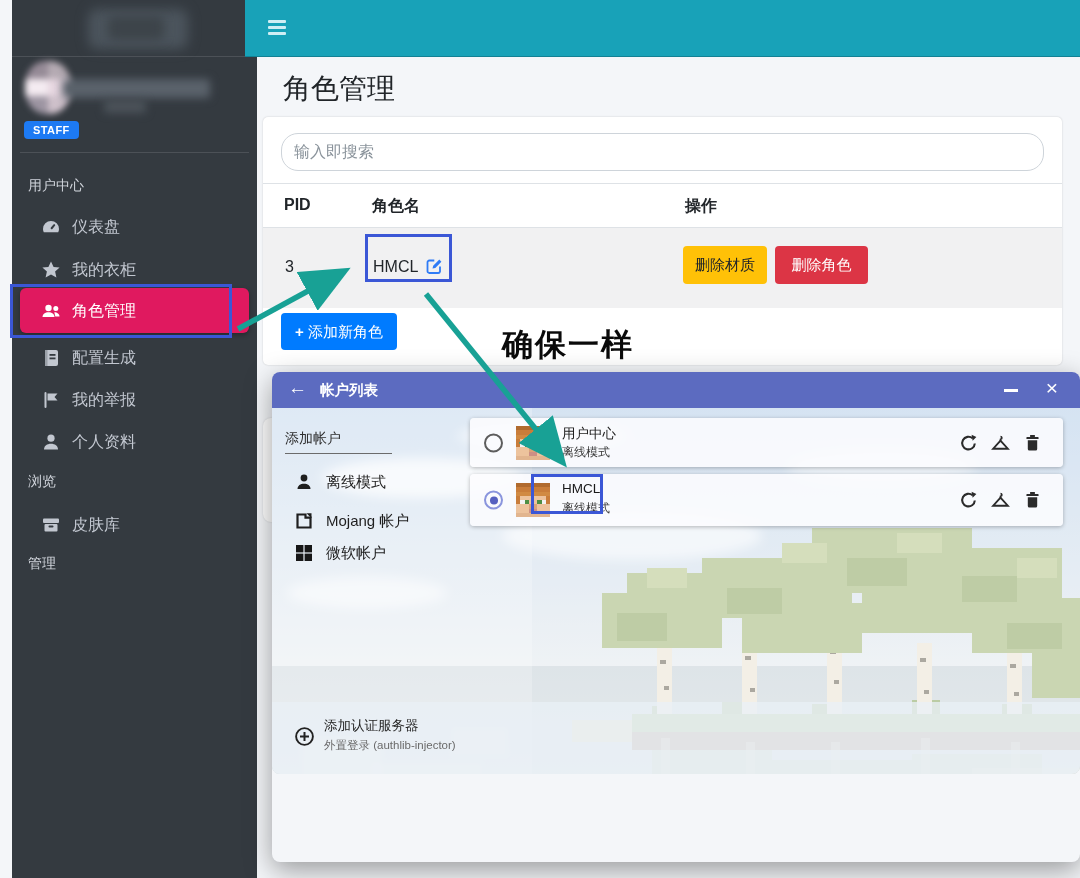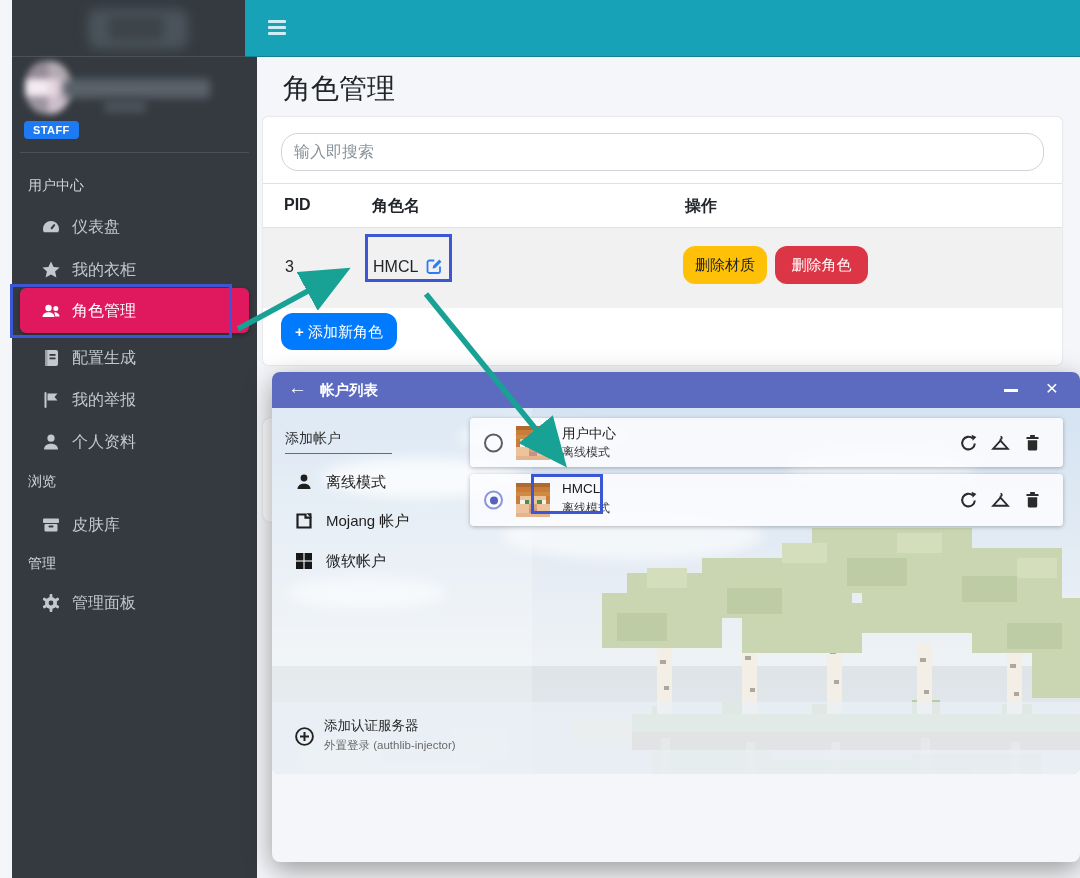--- a/index.html
+++ b/index.html
@@ -32,21 +32,21 @@
 
   
   .page-title { position:absolute; left:283px; top:70px; font-size:28px; font-weight:500; color:#212529; z-index:11; }
   .card { position:absolute; left:263px; top:117px; width:799px; height:248px; background:#fff; border-radius:5px; box-shadow:0 0 2px rgba(0,0,0,.18); z-index:11; }
   .search-input { position:absolute; left:18px; top:16px; width:763px; height:38px; border:1px solid #ced4da; border-radius:17px; font-size:16px; padding:0 12px; color:#333; outline:none; font-family:inherit; }
   .search-input::placeholder { color:#8a939b; }
   .tbl-head { position:absolute; left:0; top:66px; width:100%; height:45px; border-top:1px solid #dee2e6; border-bottom:1px solid #dee2e6; }
   .th { position:absolute; top:12px; font-size:16px; font-weight:bold; color:#212529; }
   .tbl-row { position:absolute; left:0; top:111px; width:100%; height:80px; background:#f1f1f2; }
   .td { position:absolute; font-size:16px; color:#212529; }
-  .btn { display:inline-block; border:none; border-radius:12px; font-size:15px; font-family:inherit; cursor:pointer; text-align:center; }
+  .btn { display:inline-block; border:none; border-radius:4px; font-size:15px; font-family:inherit; cursor:pointer; text-align:center; }
   .btn-warning { position:absolute; left:420px; top:18px; width:84px; height:38px; background:#ffc107; color:#212529; line-height:38px; }
   .btn-danger { position:absolute; left:512px; top:18px; width:93px; height:38px; background:#dc3545; color:#fff; line-height:38px; }
   .btn-primary { position:absolute; left:18px; top:196px; height:37px; padding:0 14px; background:#007bff; color:#fff; line-height:37px; font-weight:500; }
   .edit-ic { vertical-align:-3px; margin-left:8px; cursor:pointer; }
   .note-text { position:absolute; left:502px; top:324px; font-size:31px; font-weight:bold; color:#0a0a0a; z-index:12; letter-spacing:2px; }
   .sliver-card { position:absolute; left:263px; top:418px; width:26px; height:104px; background:#fff; border-radius:8px; box-shadow:0 0 2px rgba(0,0,0,.15); z-index:15; }
 
   
   .hmcl-win { position:absolute; left:272px; top:372px; width:808px; height:490px; z-index:50; border-radius:8px; box-shadow:0 8px 28px rgba(0,0,0,.38); }
   .titlebar { position:absolute; left:0; top:0; width:100%; height:36px; background:#5c6bc0; border-radius:8px 8px 0 0; color:#fff; }
@@ -183,34 +183,20 @@
             <rect x="2" y="3.5" width="16" height="4.5" rx="1" fill="#c2c7d0"></rect>
             <rect x="3.5" y="9" width="13" height="7.5" rx="1" fill="#c2c7d0"></rect>
             <rect x="7.5" y="10.6" width="5" height="1.8" rx=".9" fill="#343a40"></rect>
           </svg>
       </span>
       <span class="lbl">皮肤库</span>
     </div>
 
     <div class="nav-header" style="top:555px">管理</div>
 
-    <div class="nav-item" style="top:582px">
-      <span class="icon">
-        <svg viewBox="0 0 20 20">
-            <g fill="#c2c7d0">
-              <rect x="8.6" y="1" width="2.8" height="18" rx="1"></rect>
-              <rect x="8.6" y="1" width="2.8" height="18" rx="1" transform="rotate(60 10 10)"></rect>
-              <rect x="8.6" y="1" width="2.8" height="18" rx="1" transform="rotate(120 10 10)"></rect>
-              <circle cx="10" cy="10" r="6"></circle>
-            </g>
-            <circle cx="10" cy="10" r="2.4" fill="#343a40"></circle>
-          </svg>
-      </span>
-      <span class="lbl">管理面板</span>
-    </div>
   </div>
 
   <div class="topbar">
     <div class="hamburger">
       <i></i>
         <i></i>
         <i style="margin:0"></i>
     </div>
   </div>
 
@@ -230,20 +216,21 @@
               <path d="M14 8.5v5A1.8 1.8 0 0 1 12.2 15H3.3A1.8 1.8 0 0 1 1.5 13.2V4.3A1.8 1.8 0 0 1 3.3 2.5h5" fill="none" stroke="#2e7bf6" stroke-width="1.8"></path>
               <path d="M7.2 7.8 13.3 1.6l2.1 2.1-6.1 6.2-2.8.7z" fill="#2e7bf6"></path>
             </svg></span>
       </span>
       <button class="btn btn-warning">删除材质</button>
       <button class="btn btn-danger">删除角色</button>
     </div>
     <button class="btn btn-primary"><b>+</b>&nbsp;<span>添加新角色</span></button>
   </div>
 
+  <div class="note-text">确保一样</div>
   <div class="sliver-card"></div>
 
   <div class="hmcl-win">
     <div class="titlebar">
       <span class="back-btn">←</span>
       <span class="win-title">帐户列表</span>
       <span class="min-btn">
           <i></i>
         </span>
       <span class="close-btn">×</span>
@@ -367,21 +354,21 @@
       </div>
       <div class="acct-menu-item" style="top:97px">
         <span class="icon">
           <svg viewBox="0 0 20 20">
               <path d="M16.5 16.5h-13v-13h8v3.2h5z" fill="none" stroke="#1f1f1f" stroke-width="2.2"></path>
               <path d="M12.5 2.2h5v5z" fill="#1f1f1f"></path>
             </svg>
         </span>
         <span class="lbl">Mojang 帐户</span>
       </div>
-      <div class="acct-menu-item" style="top:137px">
+      <div class="acct-menu-item" style="top:129px">
         <span class="icon">
           <svg viewBox="0 0 20 20">
               <rect x="2" y="2" width="7.4" height="7.4" fill="#171717"></rect>
               <rect x="10.6" y="2" width="7.4" height="7.4" fill="#171717"></rect>
               <rect x="2" y="10.6" width="7.4" height="7.4" fill="#171717"></rect>
               <rect x="10.6" y="10.6" width="7.4" height="7.4" fill="#171717"></rect>
             </svg>
         </span>
         <span class="lbl">微软帐户</span>
       </div>

